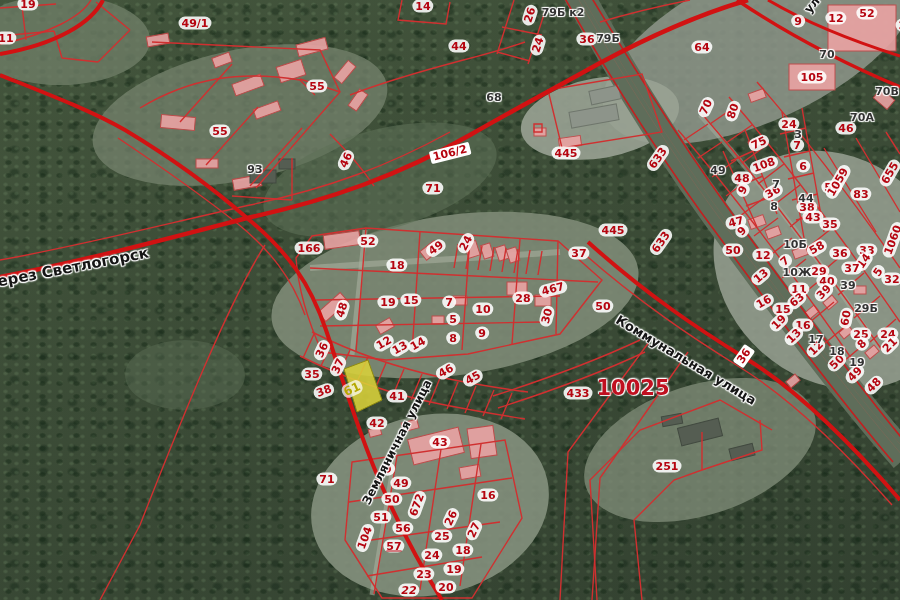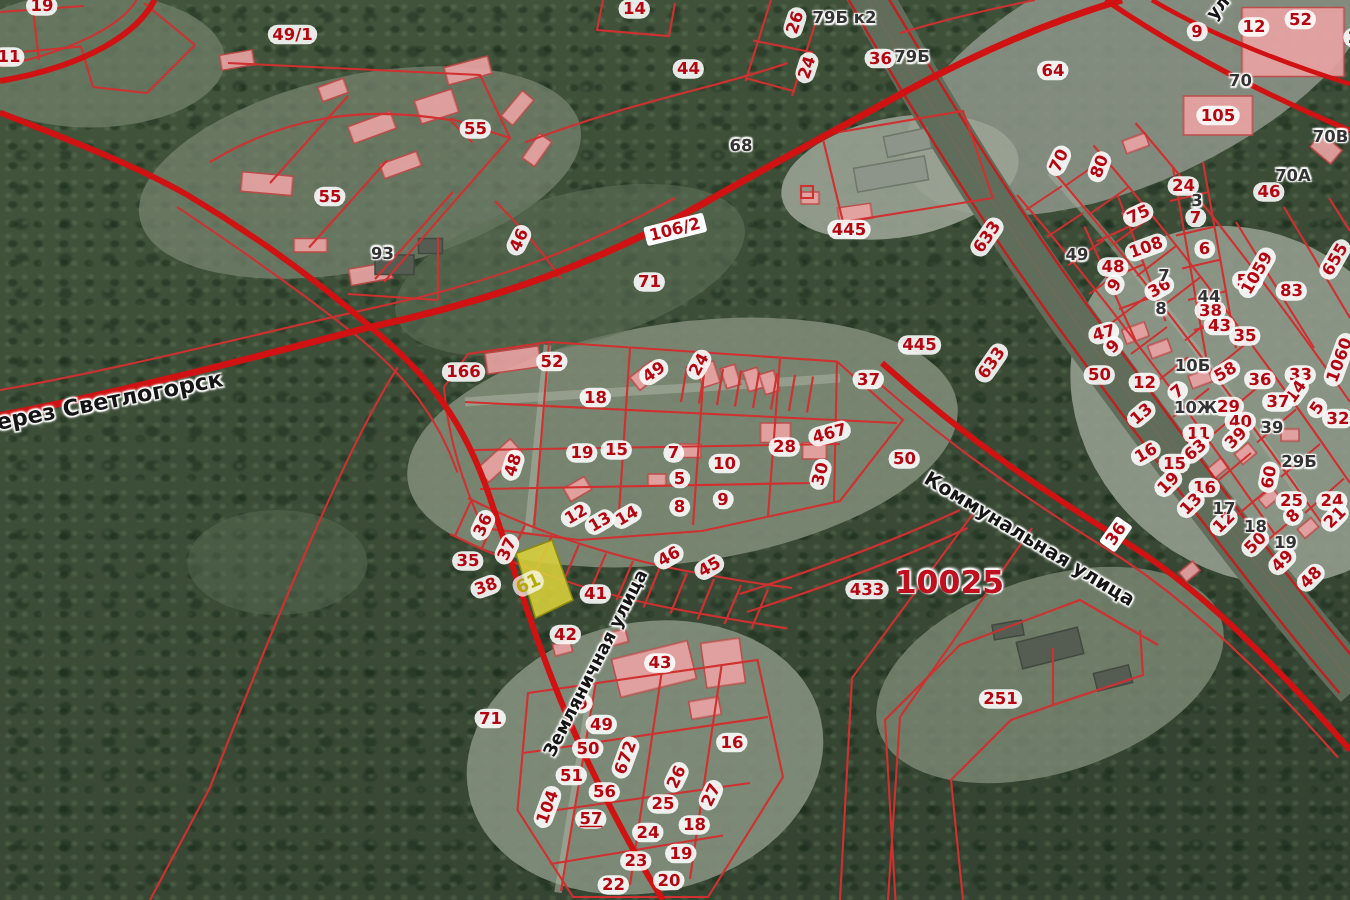--- a/index.html
+++ b/index.html
@@ -286,21 +286,21 @@
       <span class="lbl lr" style="left: 381px; top: 517px; transform: translate(-50%, -50%) rotate(0deg);">51</span>
       <span class="lbl lr" style="left: 403px; top: 528px; transform: translate(-50%, -50%) rotate(0deg);">56</span>
       <span class="lbl lr" style="left: 394px; top: 546px; transform: translate(-50%, -50%) rotate(0deg); text-decoration: underline;">57</span>
       <span class="lbl lr" style="left: 365px; top: 538px; transform: translate(-50%, -50%) rotate(-70deg);">104</span>
       <span class="lbl lr" style="left: 417px; top: 505px; transform: translate(-50%, -50%) rotate(-70deg);">672</span>
       <span class="lbl lr" style="left: 451px; top: 518px; transform: translate(-50%, -50%) rotate(-65deg);">26</span>
       <span class="lbl lr" style="left: 474px; top: 530px; transform: translate(-50%, -50%) rotate(-65deg);">27</span>
       <span class="lbl lr" style="left: 442px; top: 536px; transform: translate(-50%, -50%) rotate(0deg);">25</span>
       <span class="lbl lr" style="left: 432px; top: 555px; transform: translate(-50%, -50%) rotate(0deg);">24</span>
       <span class="lbl lr" style="left: 424px; top: 574px; transform: translate(-50%, -50%) rotate(0deg);">23</span>
-      <span class="lbl lr" style="left: 409px; top: 590px; transform: translate(-50%, -50%) rotate(0deg);">22</span>
+      <span class="lbl lr" style="left: 409px; top: 590px; transform: translate(-50%, -50%) rotate(0deg); font-style: italic;">22</span>
       <span class="lbl lr" style="left: 463px; top: 550px; transform: translate(-50%, -50%) rotate(0deg);">18</span>
       <span class="lbl lr" style="left: 454px; top: 569px; transform: translate(-50%, -50%) rotate(0deg);">19</span>
       <span class="lbl lr" style="left: 446px; top: 587px; transform: translate(-50%, -50%) rotate(0deg);">20</span>
       <span class="lbl lr" style="left: 327px; top: 479px; transform: translate(-50%, -50%) rotate(0deg);">71</span>
       <span class="lbl lr" style="left: 667px; top: 466px; transform: translate(-50%, -50%) rotate(0deg);">251</span>
       <span class="lbl lg" style="left: 255px; top: 169px; transform: translate(-50%, -50%) rotate(0deg);">93</span>
       <span class="lbl lg" style="left: 494px; top: 97px; transform: translate(-50%, -50%) rotate(0deg);">68</span>
       <span class="lbl lg" style="left: 563px; top: 12px; transform: translate(-50%, -50%) rotate(0deg);">79Б к2</span>
       <span class="lbl lg" style="left: 608px; top: 38px; transform: translate(-50%, -50%) rotate(0deg);">79Б</span>
       <span class="lbl lg" style="left: 827px; top: 54px; transform: translate(-50%, -50%) rotate(0deg);">70</span>

